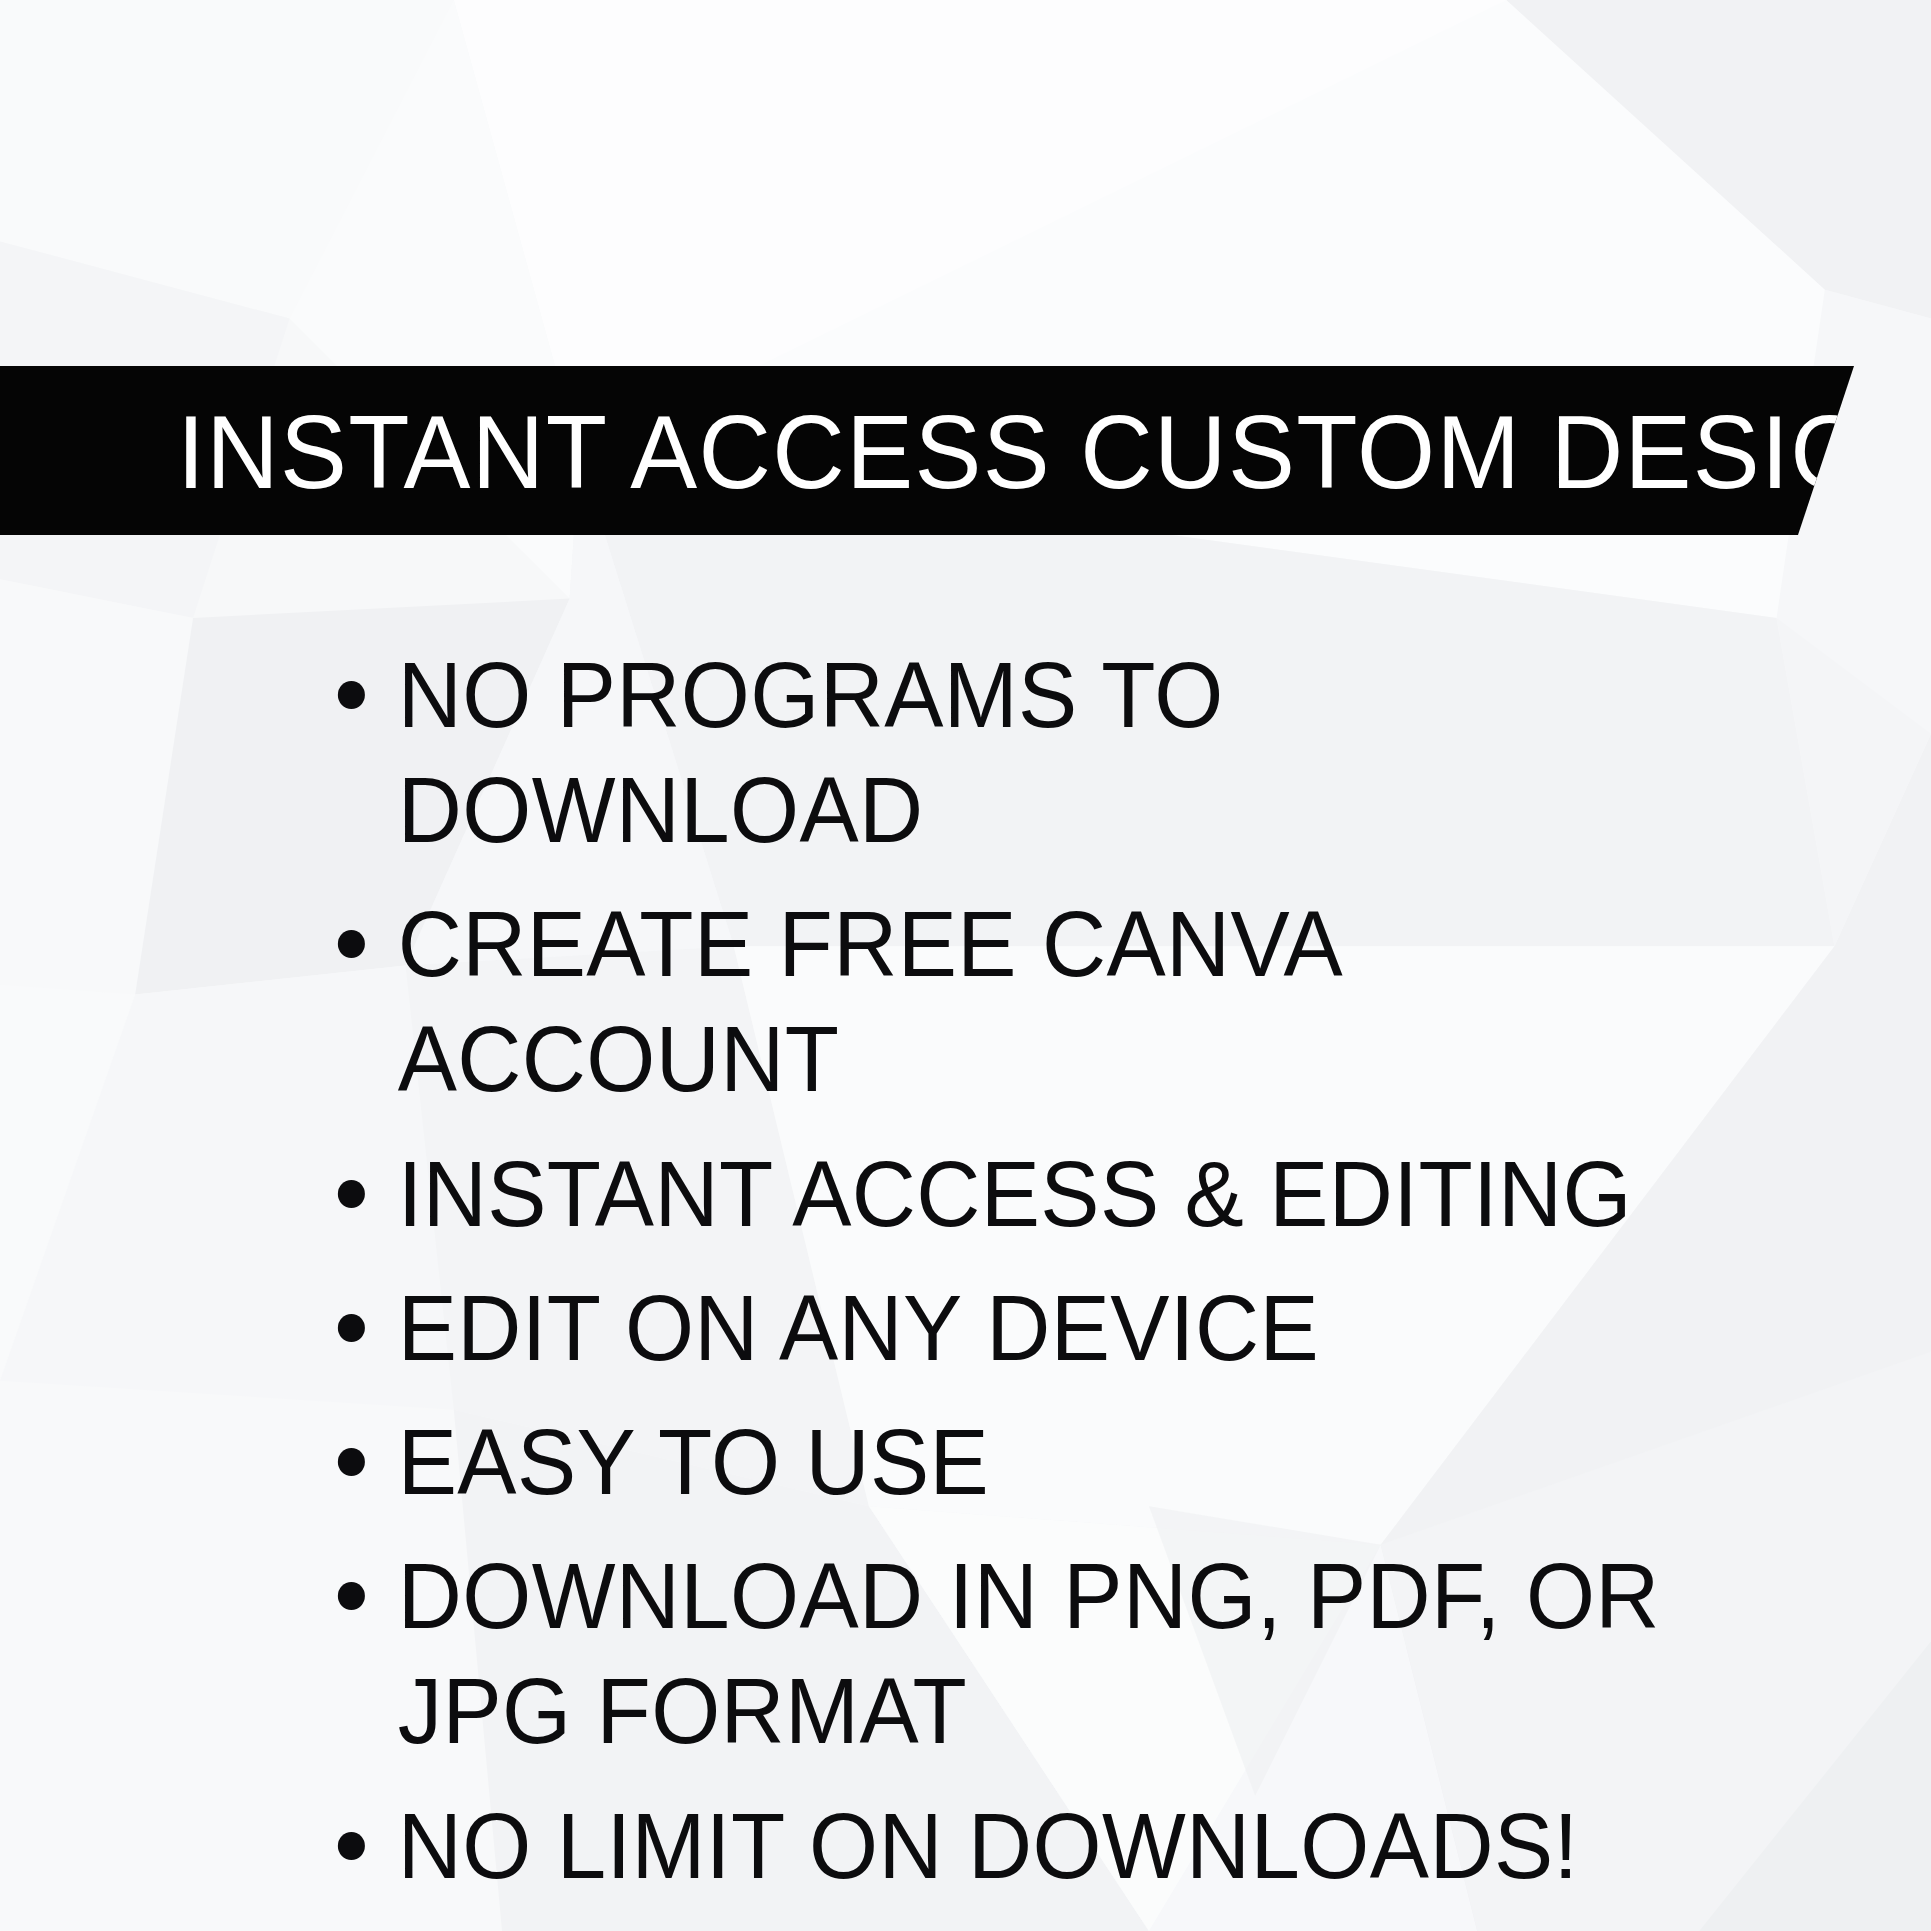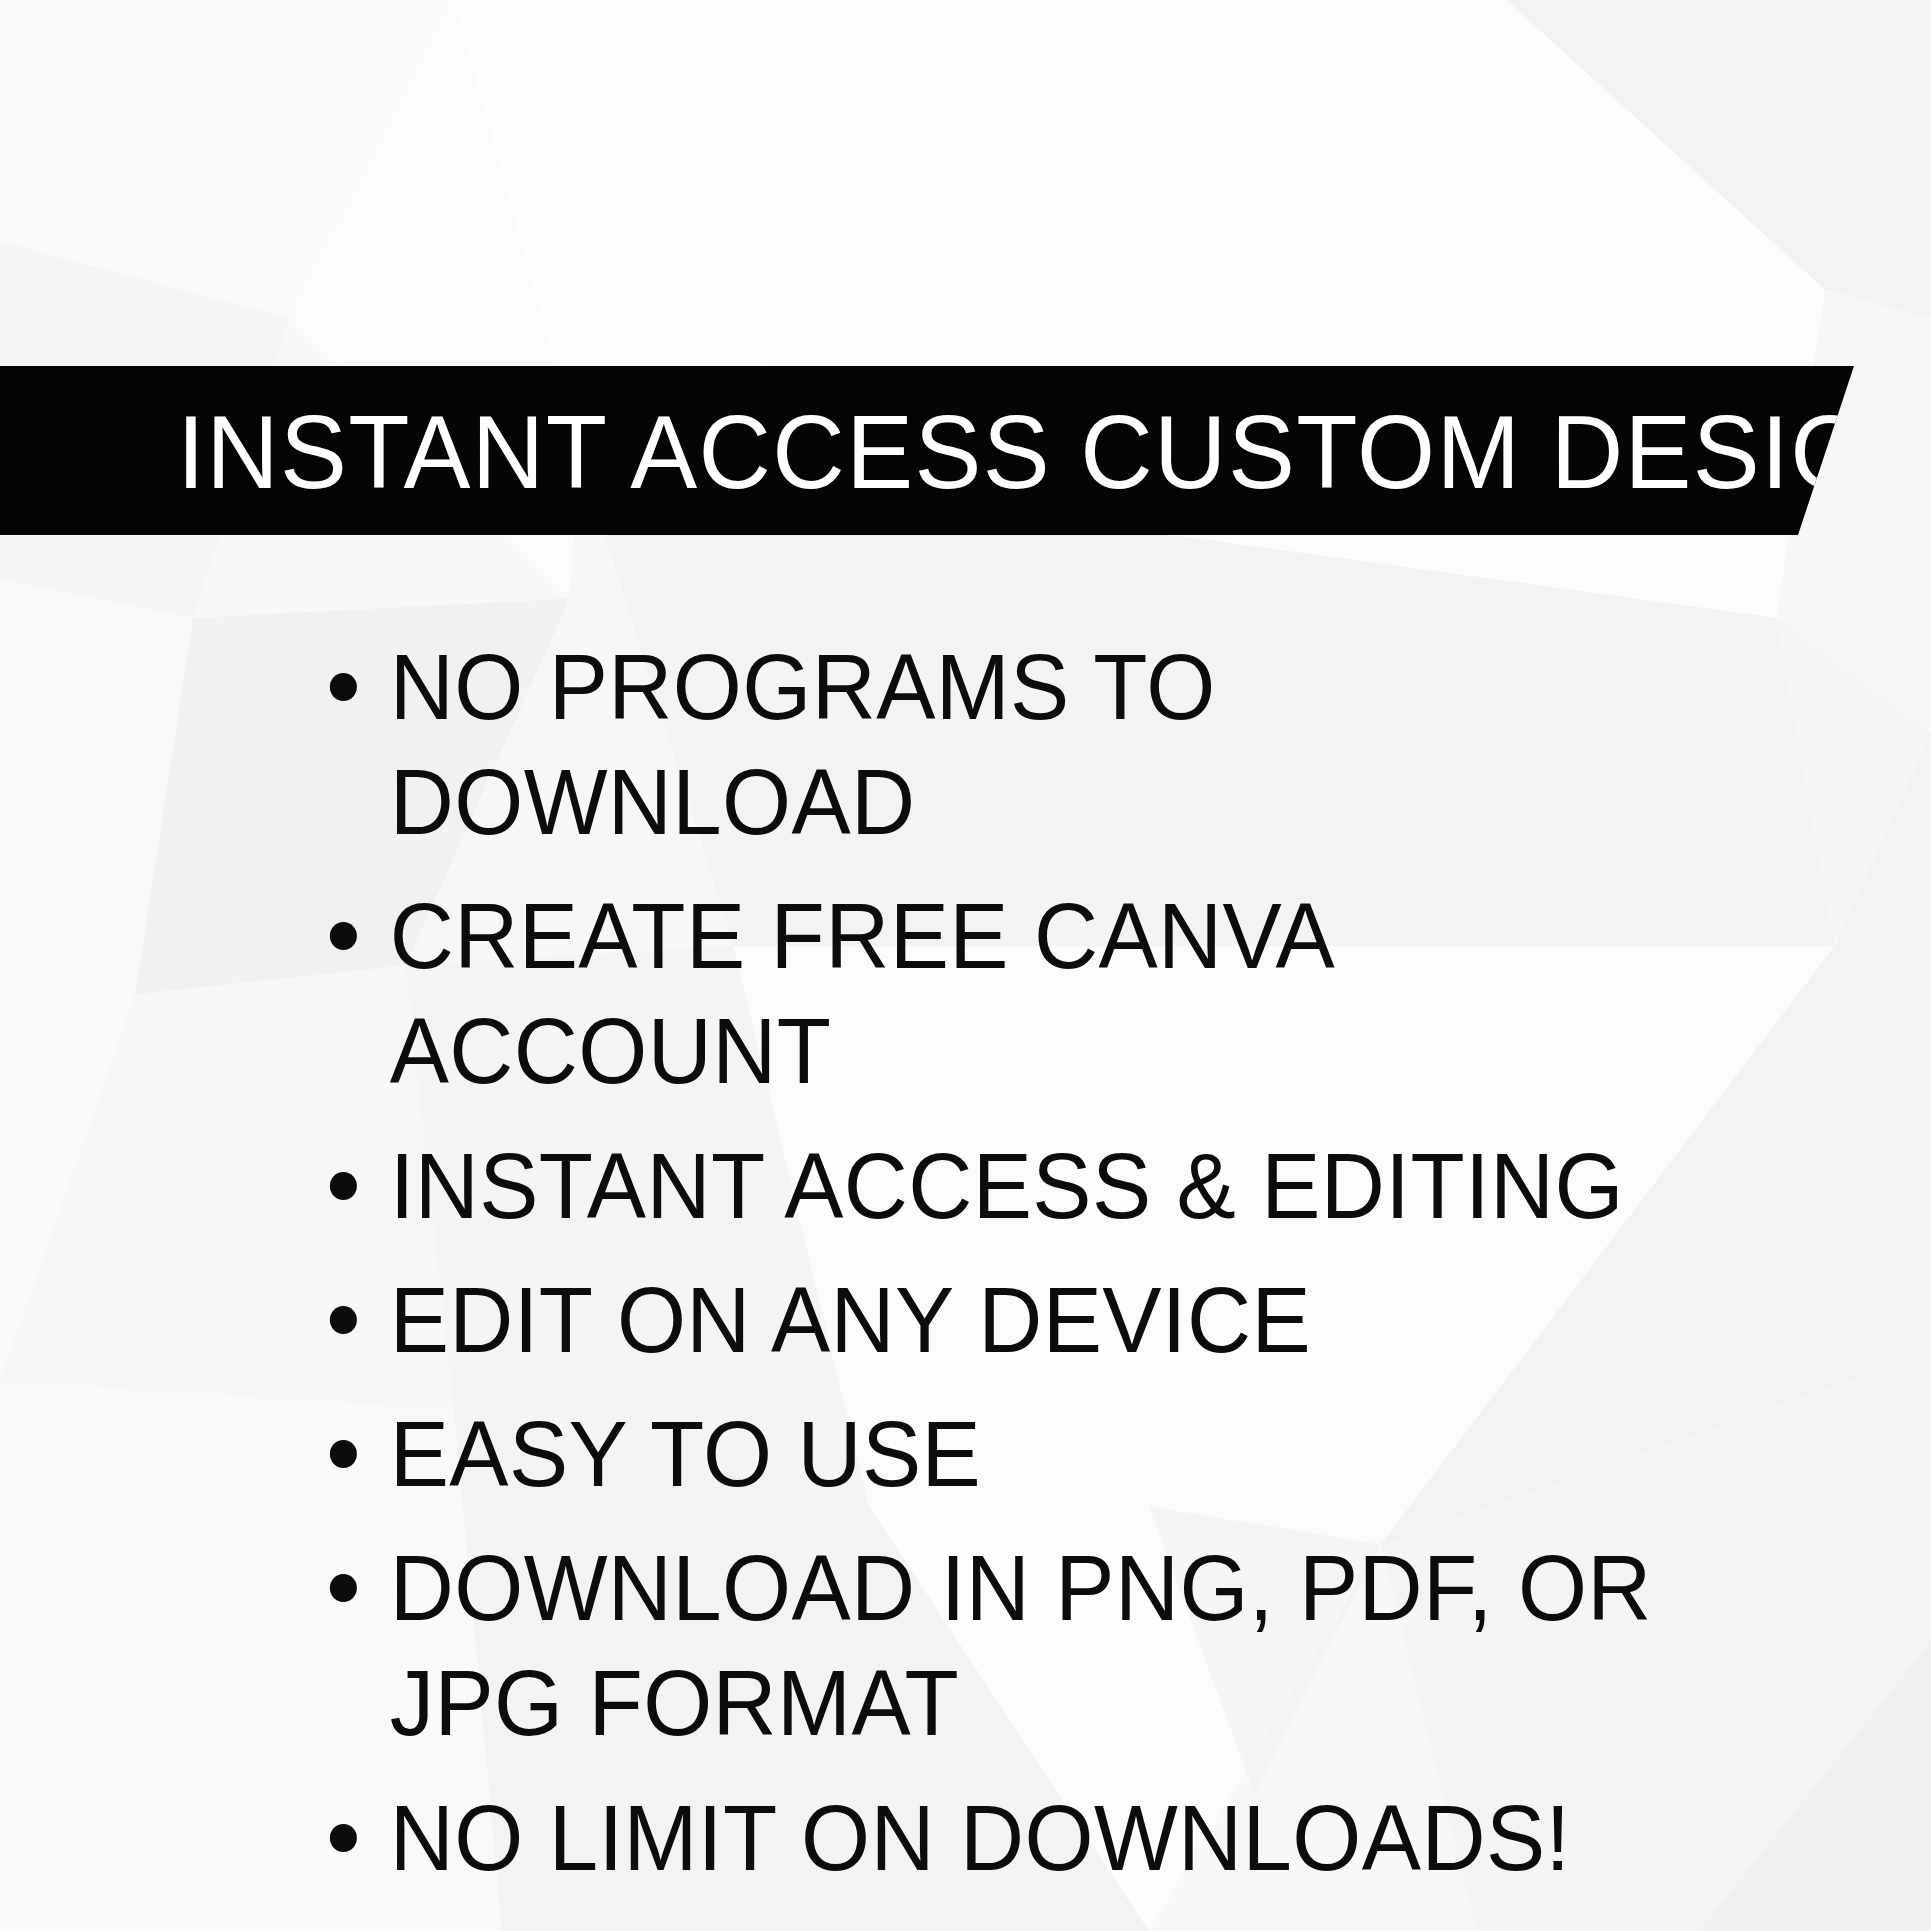--- a/index.html
+++ b/index.html
@@ -59,21 +59,21 @@
     position: relative;
     top: 1.9px;
   }
 
   
   #feature-list {
     position: absolute;
     left: 326px;
     top: 630px;
     width: 1448px;
-    margin: 0;
+    margin: 8px;
     padding: 0;
     list-style: none;
     z-index: 4;
   }
   .feature-item {
     position: relative;
     display: block;
     padding-left: 66px;
     margin: 0 0 19.3px 0;
     color: #0c0c0e;

